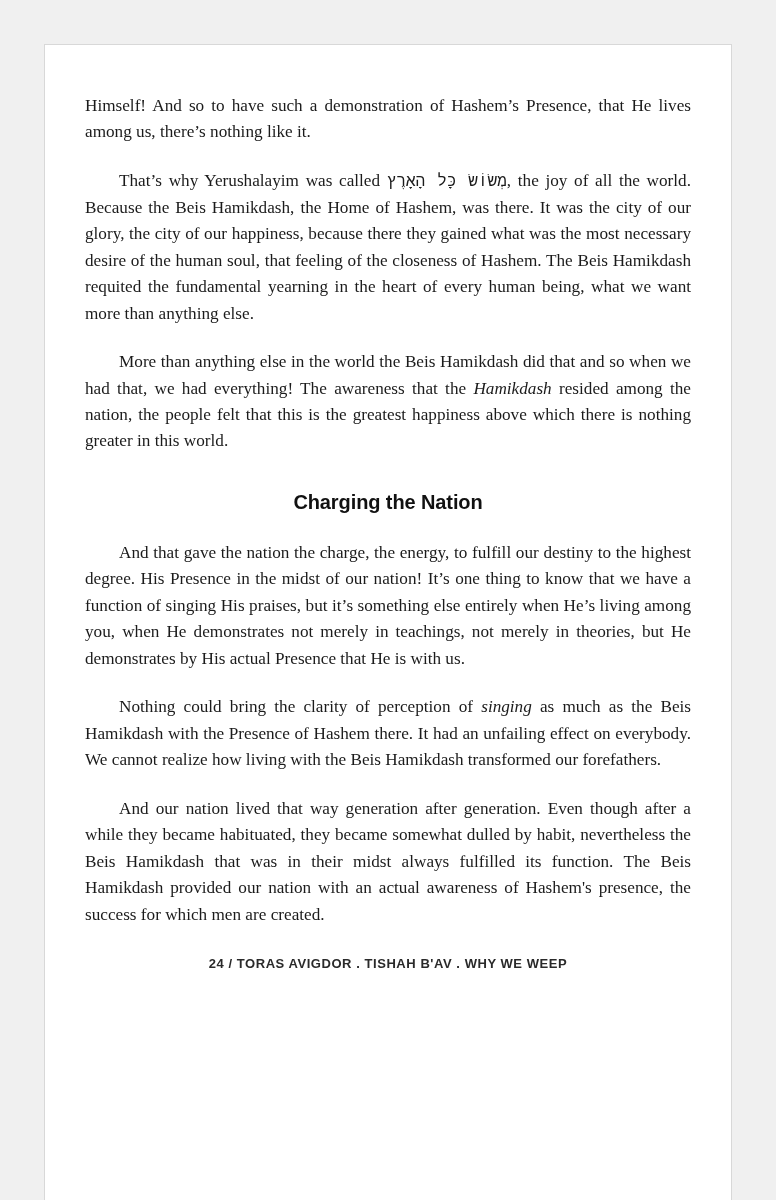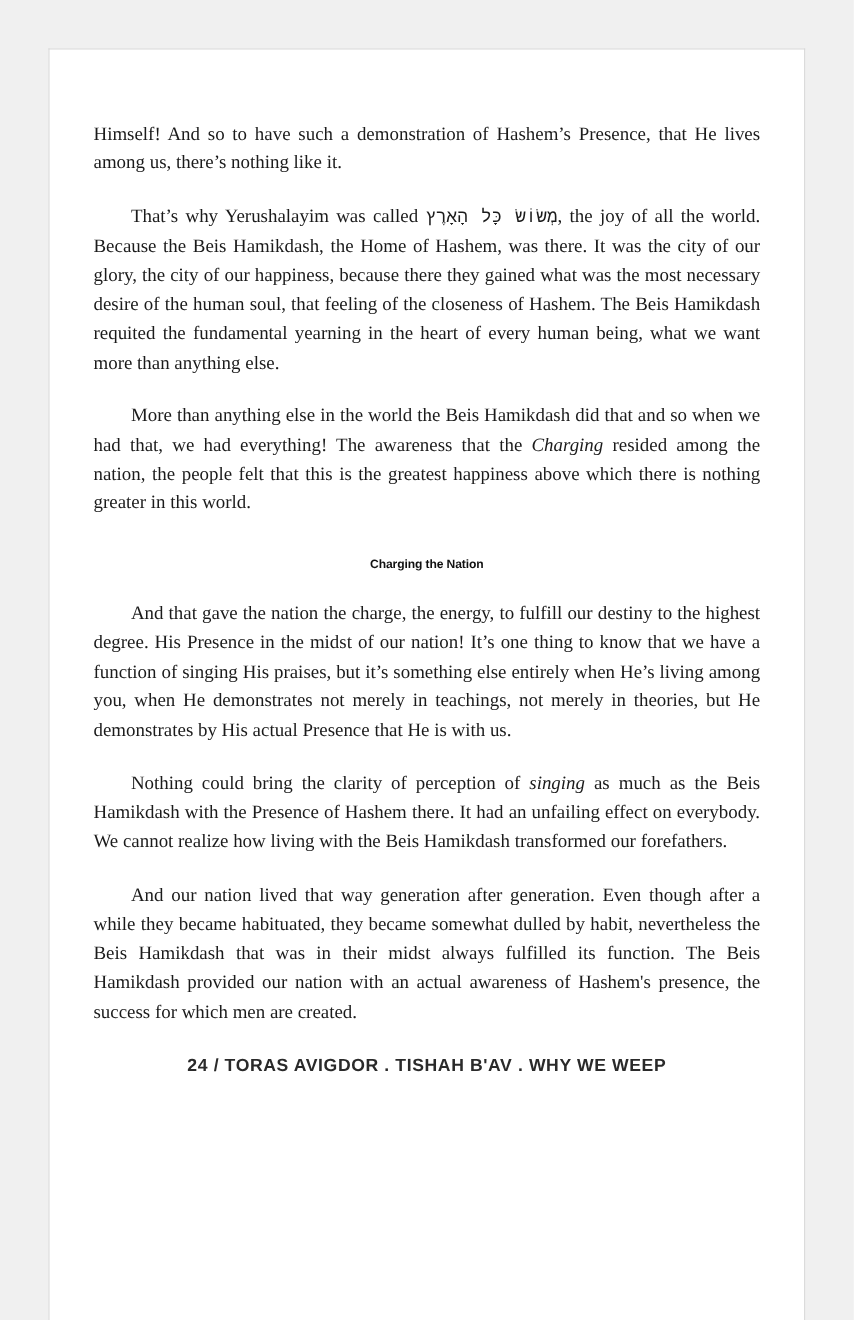--- a/index.html
+++ b/index.html
@@ -21,21 +21,21 @@
     background: #ffffff;
     border: 1px solid #d8d8d8;
     border-bottom: none;
     box-sizing: border-box;
     overflow: hidden;
   }
   .content {
     padding: 48px 40px 0 40px;
   }
   p.para {
-    margin: 16px 0 22px 0;
+    margin: 0 0 22px 0;
     font-size: 17.2px;
     line-height: 1.54;
     color: #1b1b1b;
     text-align: justify;
     text-justify: inter-word;
     hyphens: none;
   }
   p.para.indent {
     text-indent: 34px;
   }
@@ -48,44 +48,44 @@
     unicode-bidi: embed;
     font-size: 16px;
   }
   .italic {
     font-style: italic;
   }
   h2.section-head {
     margin: 36px 0 26px 0;
     text-align: center;
     font-family: "Liberation Sans", sans-serif;
-    font-size: 11px;
+    font-size: 20px;
     font-weight: bold;
     letter-spacing: -0.1px;
     color: #111111;
   }
   .footer {
     margin-top: 28px;
     text-align: center;
     font-family: "Liberation Sans", sans-serif;
-    font-size: 16px;
+    font-size: 13px;
     font-weight: bold;
     letter-spacing: 0.55px;
     color: #2a2a2a;
   }
 </style>
 </head>
 <body>
 
 <div class="page">
   <div class="content">
     <div id="paras-before">
         <p class="para noindent">Himself! And so to have such a demonstration of Hashem’s Presence, that He lives among us, there’s nothing like it.</p>
         <p class="para indent">That’s why Yerushalayim was called <span class="hebrew">מְשׂוֹשׂ כָּל הָאָרֶץ</span>, the joy of all the world. Because the Beis Hamikdash, the Home of Hashem, was there. It was the city of our glory, the city of our happiness, because there they gained what was the most necessary desire of the human soul, that feeling of the closeness of Hashem. The Beis Hamikdash requited the fundamental yearning in the heart of every human being, what we want more than anything else.</p>
-        <p class="para indent">More than anything else in the world the Beis Hamikdash did that and so when we had that, we had everything! The awareness that the <span class="italic">Charging</span> resided among the nation, the people felt that this is the greatest happiness above which there is nothing greater in this world.</p>
+        <p class="para indent">More than anything else in the world the Beis Hamikdash did that and so when we had that, we had everything! The awareness that the <span class="italic">Hamikdash</span> resided among the nation, the people felt that this is the greatest happiness above which there is nothing greater in this world.</p>
       </div>
     <h2 class="section-head">Charging the Nation</h2>
     <div id="paras-after">
         <p class="para indent">And that gave the nation the charge, the energy, to fulfill our destiny to the highest degree. His Presence in the midst of our nation! It’s one thing to know that we have a function of singing His praises, but it’s something else entirely when He’s living among you, when He demonstrates not merely in teachings, not merely in theories, but He demonstrates by His actual Presence that He is with us.</p>
         <p class="para indent">Nothing could bring the clarity of perception of <span class="italic">singing</span> as much as the Beis Hamikdash with the Presence of Hashem there. It had an unfailing effect on everybody. We cannot realize how living with the Beis Hamikdash transformed our forefathers.</p>
         <p class="para indent">And our nation lived that way generation after generation. Even though after a while they became habituated, they became somewhat dulled by habit, nevertheless the Beis Hamikdash that was in their midst always fulfilled its function. The Beis Hamikdash provided our nation with an actual awareness of Hashem's presence, the success for which men are created.</p>
       </div>
     <div class="footer">24 / TORAS AVIGDOR . TISHAH B'AV . WHY WE WEEP</div>
   </div>
 </div>

